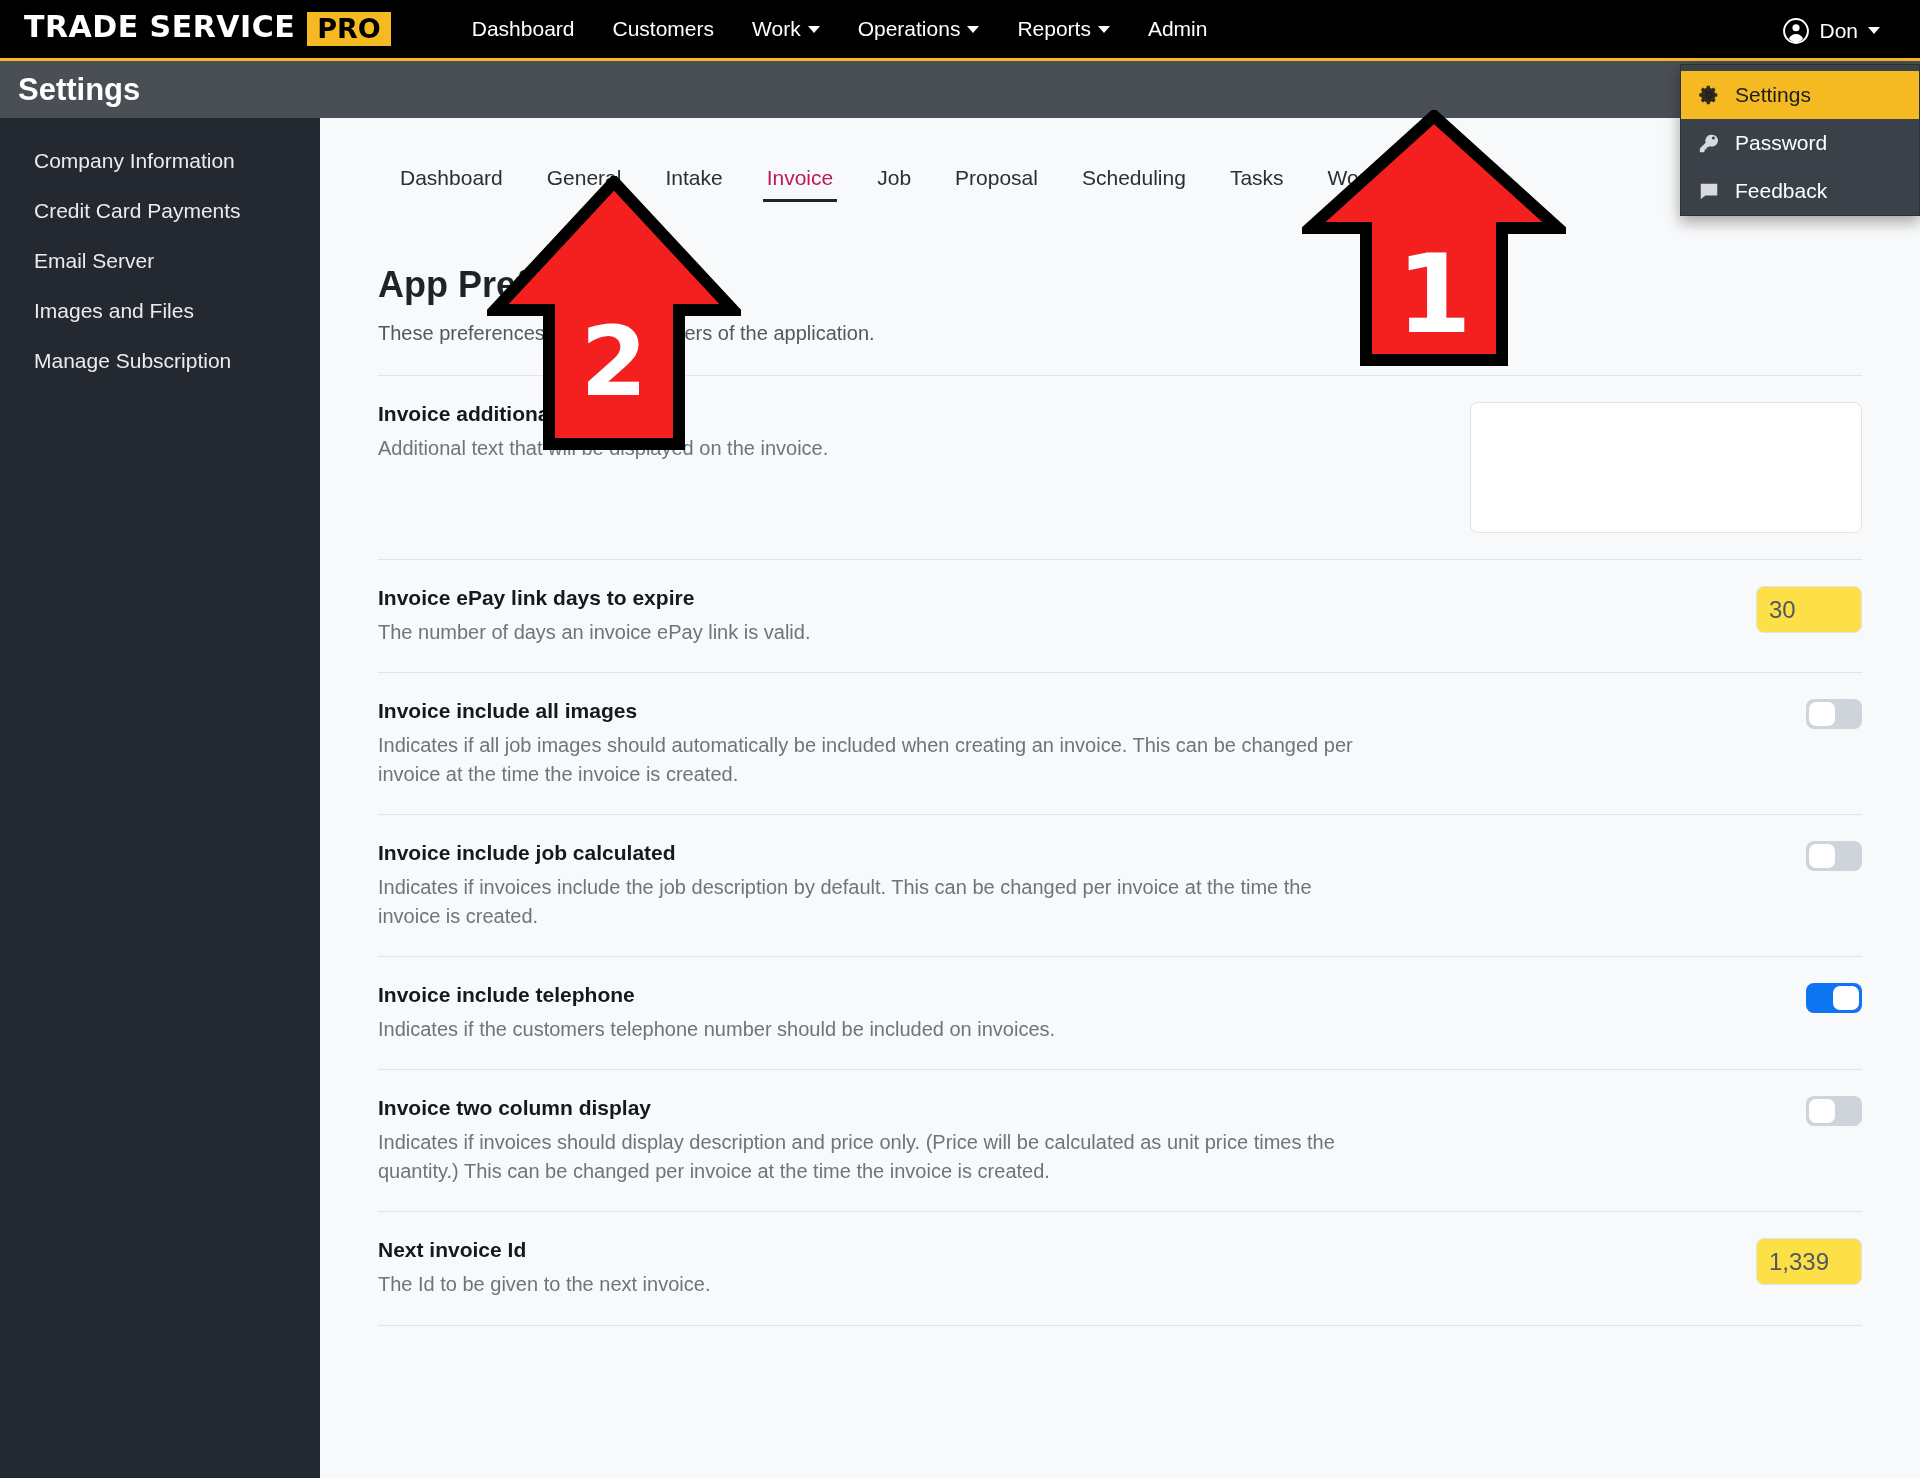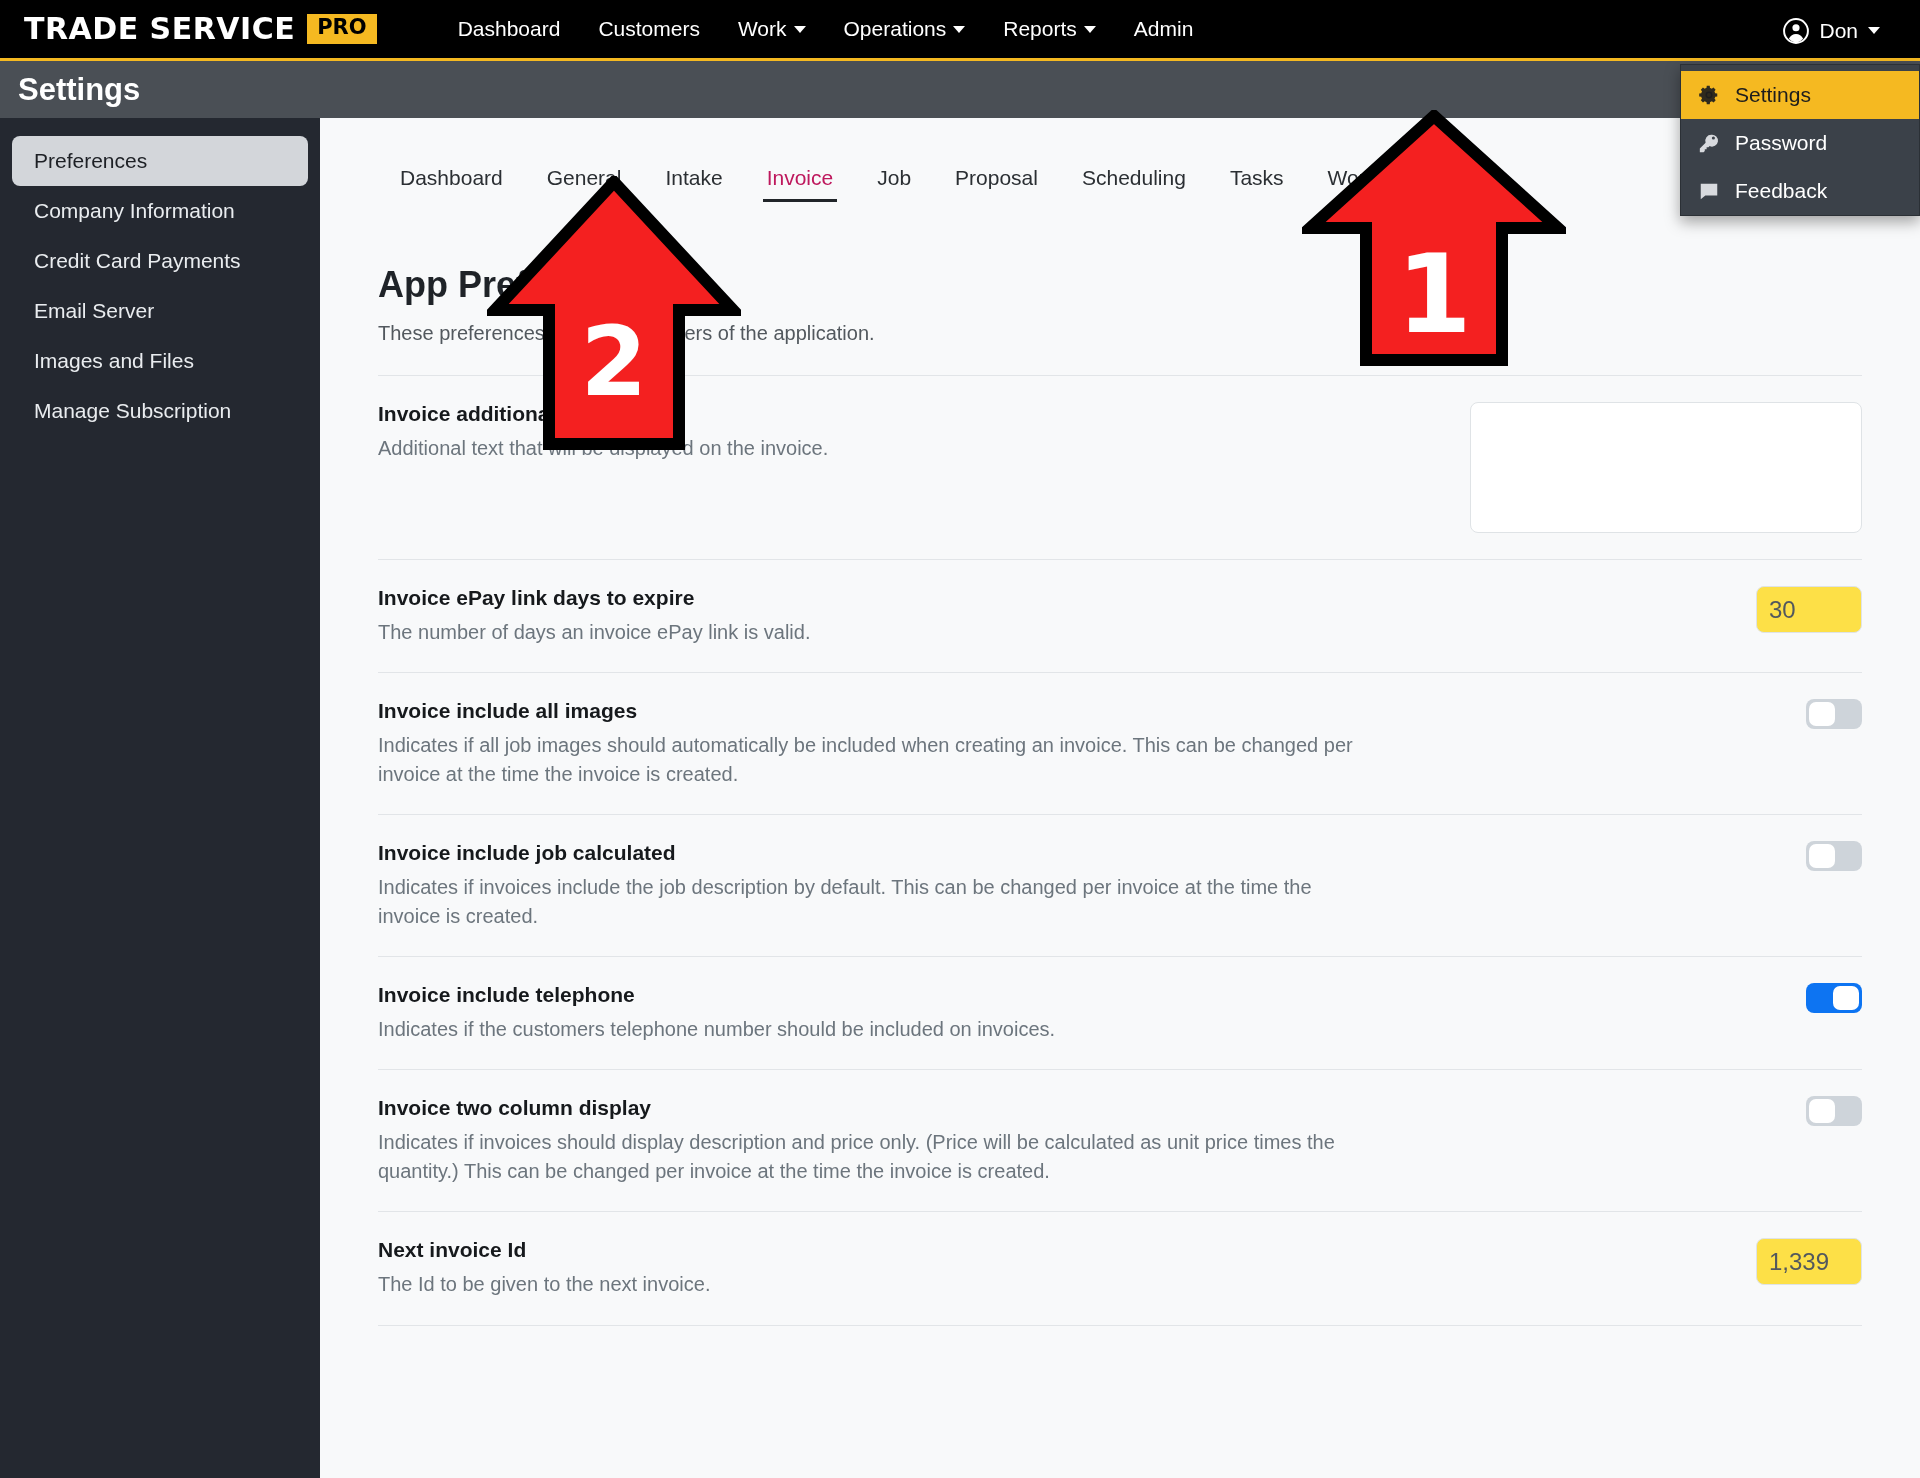--- a/index.html
+++ b/index.html
@@ -31,21 +31,21 @@
     font-size: 30px;
     font-weight: 800;
     letter-spacing: 0.5px;
     font-family: "DejaVu Sans", sans-serif;
     line-height: 1;
   }
   .brand-pro {
     margin-left: 12px;
     background: #f5b921;
     color: #000000;
-    font-size: 21px;
+    font-size: 27px;
     font-weight: 800;
     padding: 3px 10px 4px 10px;
     line-height: 1;
     font-family: "DejaVu Sans", sans-serif;
   }
   .nav-links { display: flex; align-items: center; margin-left: 56px; }
   .nav-link {
     color: #ffffff;
     font-size: 21px;
     padding: 6px 19px;
@@ -332,23 +332,20 @@
     <span class="dd-icon">
       <svg width="22" height="22" viewBox="0 0 24 24" fill="#d8dade">
         <path d="M3 4h18v13H8l-5 4z"></path>
       </svg>
     </span>
     <span>Feedback</span>
   </div>
 </div>
 
 <div class="sidebar">
-  <div class="side-item active">
-    <span>Preferences</span>
-  </div>
   <div class="side-item">
     <span>Company Information</span>
   </div>
   <div class="side-item">
     <span>Credit Card Payments</span>
   </div>
   <div class="side-item">
     <span>Email Server</span>
   </div>
   <div class="side-item">

